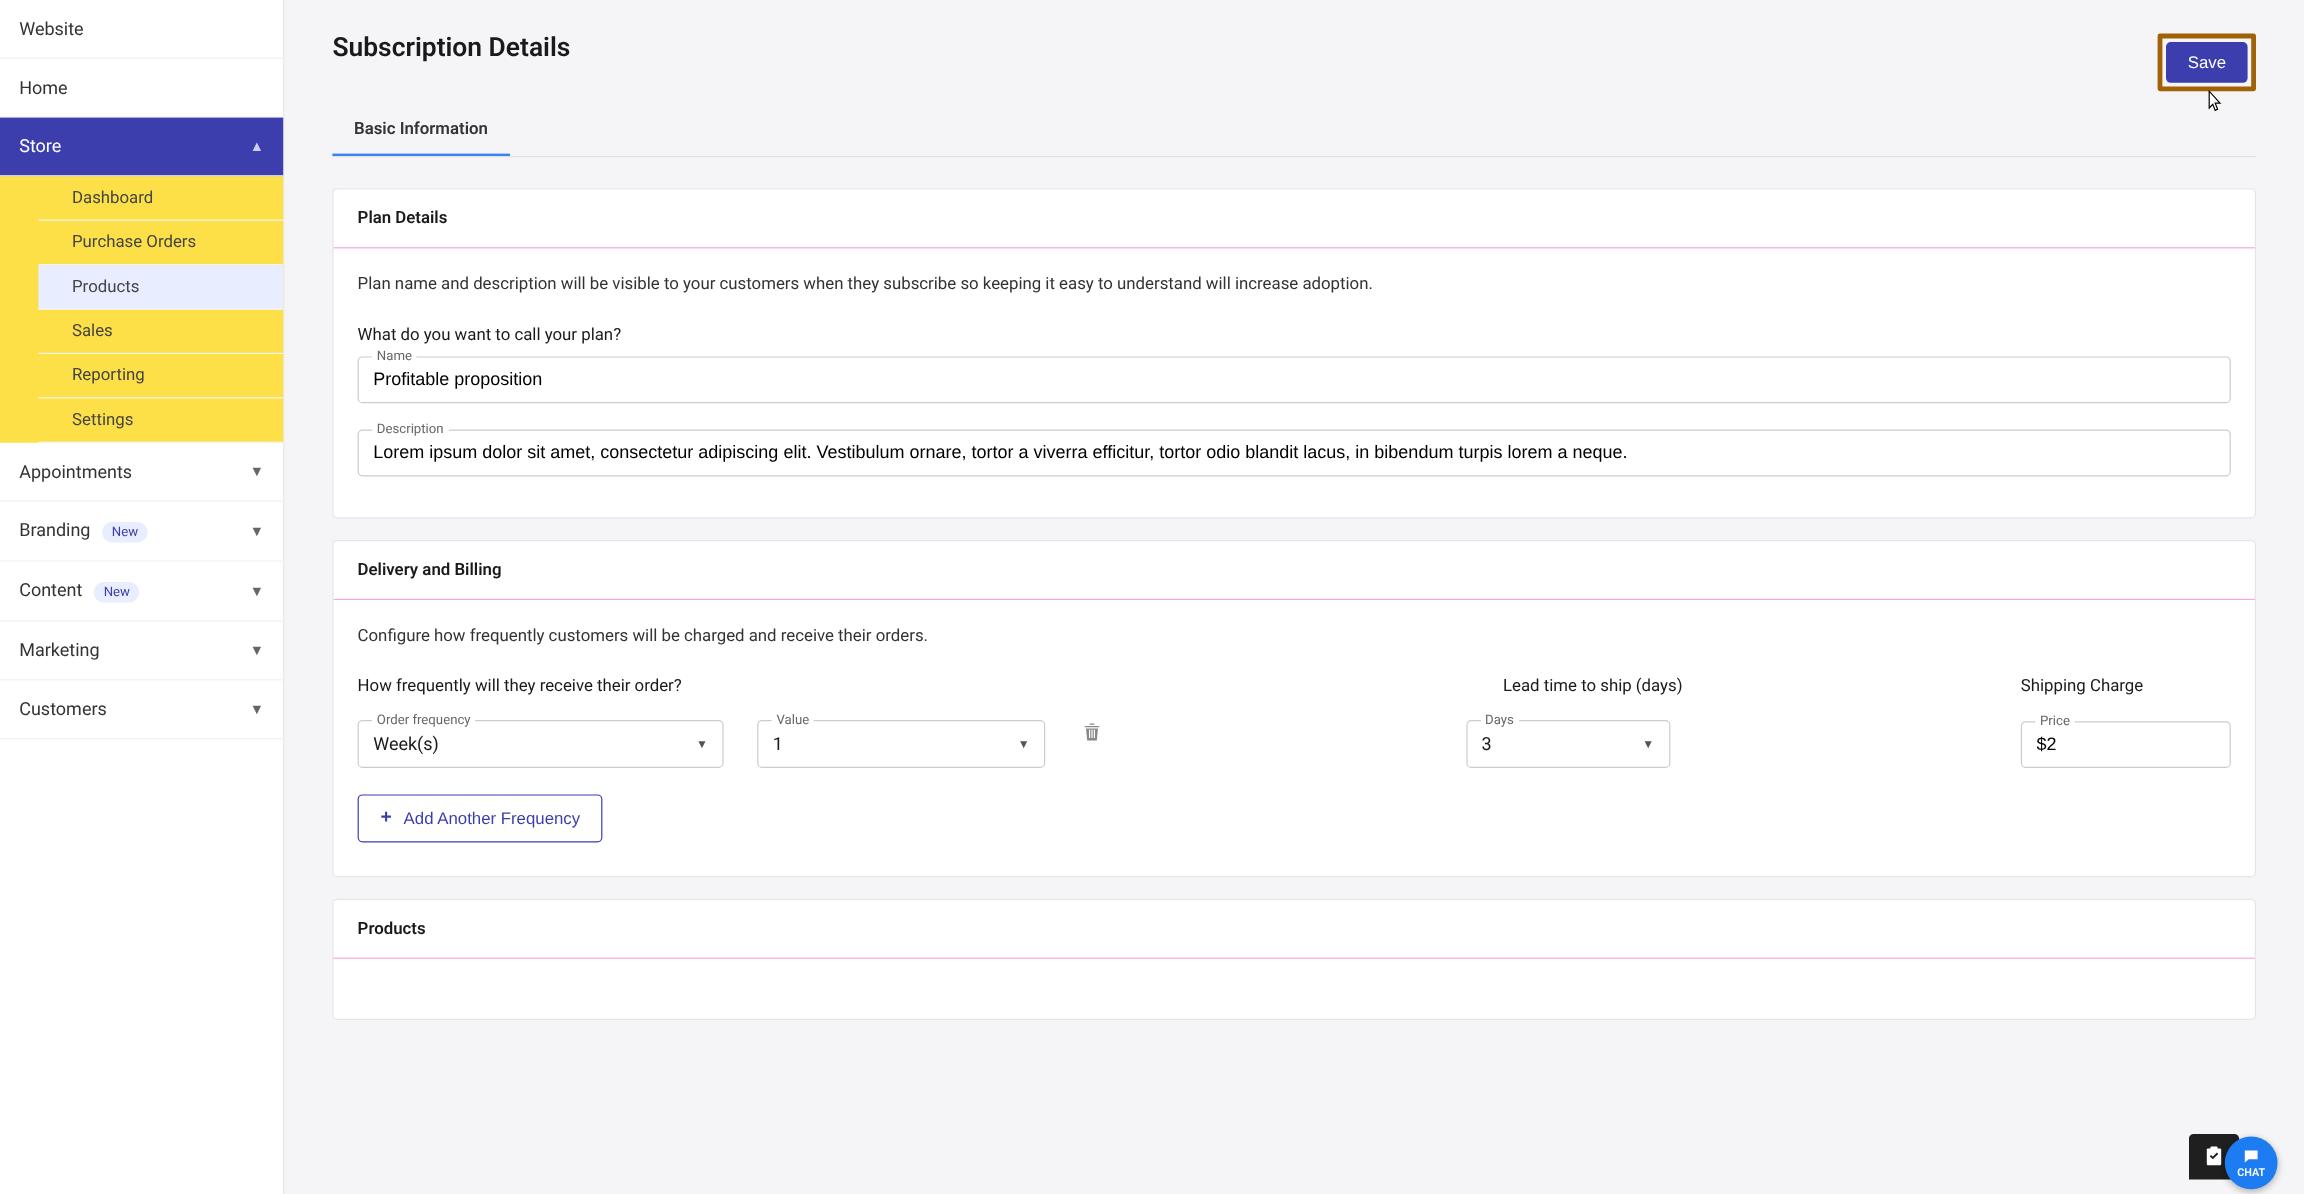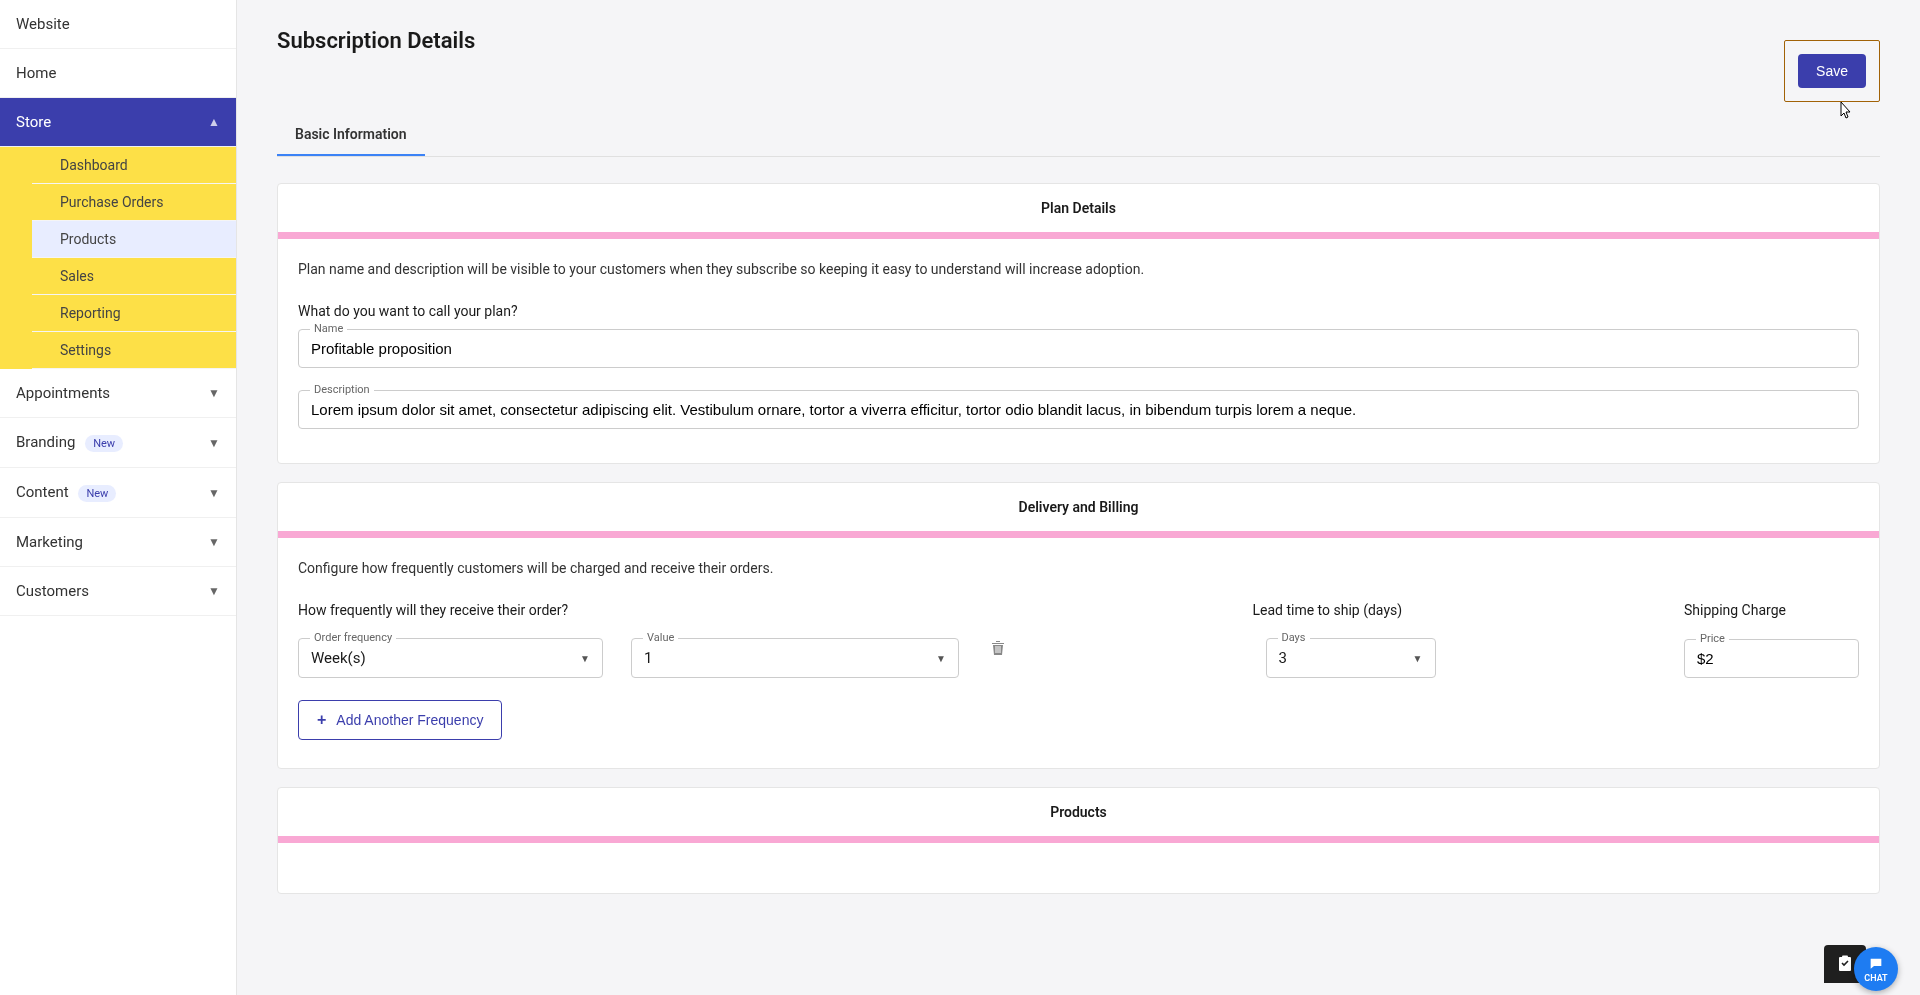--- a/index.html
+++ b/index.html
@@ -61,24 +61,23 @@
     width: 1683px;
   }
   .header-row {
     display: flex;
     align-items: flex-start;
     justify-content: space-between;
     margin-bottom: 12px;
   }
   .page-title { font-size: 22px; font-weight: 600; }
   .save-wrap {
-    border: 1px solid #a16207;
-    padding: 13px;
+    border: 4px solid #a16207;
+    padding: 3px;
     border-radius: 2px;
-    margin-top: 12px;
   }
   .save-btn {
     background: #3b3eac;
     color: #fff;
     border: none;
     padding: 9px 18px;
     font-size: 14px;
     border-radius: 4px;
     cursor: pointer;
   }
@@ -98,24 +97,23 @@
   }
 
   .card {
     background: #fff;
     border: 1px solid #e5e5e5;
     border-radius: 4px;
     margin-bottom: 18px;
   }
   .card-header {
     padding: 16px 20px;
-    border-bottom: 7px solid #f9a8d4;
+    border-bottom: 1px solid #f9a8d4;
     font-weight: 600;
     font-size: 14px;
-    text-align: center;
   }
   .card-body { padding: 22px 20px 28px 20px; }
   .helper { font-size: 14px; color: #333; margin-bottom: 26px; }
   .field-label { font-size: 14px; margin-bottom: 10px; display: block; }
 
   .floating-field {
     position: relative;
     margin-bottom: 22px;
   }
   .floating-field .fl-label {
@@ -136,21 +134,21 @@
     font-size: 15px;
     background: #fff;
   }
   .sel { display:flex; align-items:center; justify-content:space-between; cursor:pointer; }
   .sel .arr { font-size:10px; color:#555; }
 
   .freq-row { display:flex; gap:28px; align-items:flex-end; }
   .freq-col { display:flex; flex-direction:column; }
   .freq-col .field-label { margin-bottom: 14px; }
   .col-order { width: 305px; }
-  .col-value { width: 328px; }
+  .col-value { width: 240px; }
   .col-trash { width: 30px; padding-bottom: 10px; }
   .col-days { width: 170px; }
   .col-price { width: 175px; }
 
   .trash {
     color: #888; font-size:16px; cursor:pointer;
     padding: 8px 4px;
   }
 
   .add-freq {

